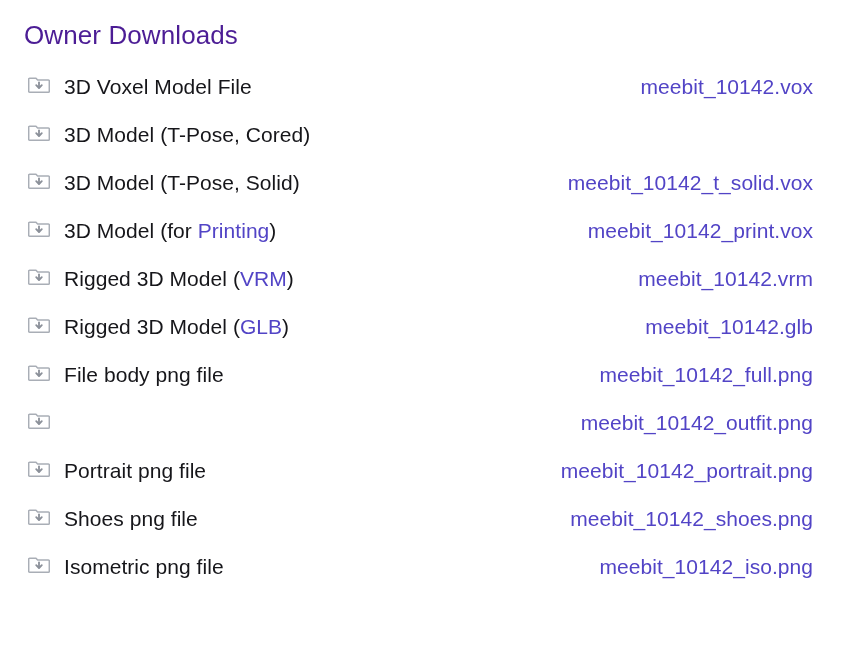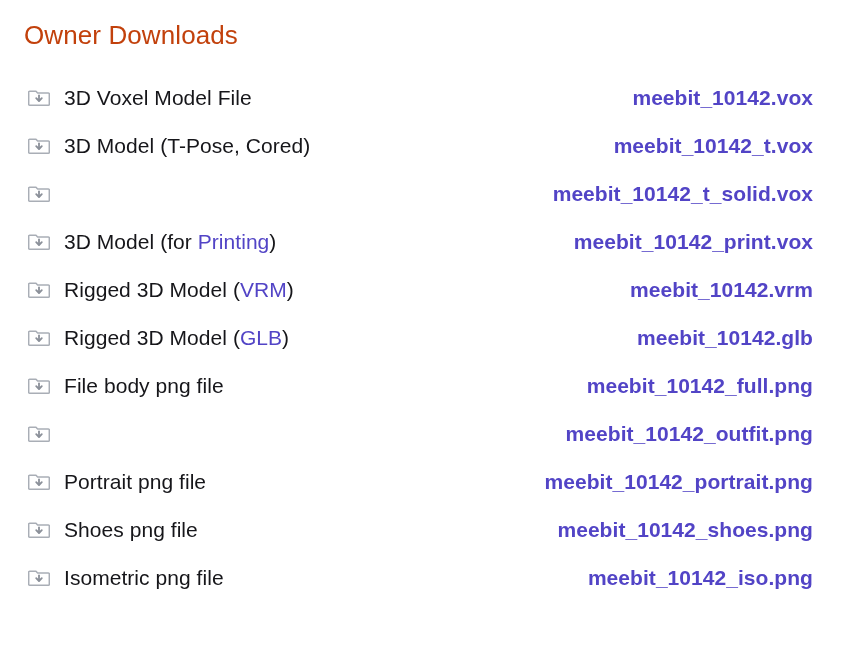--- a/index.html
+++ b/index.html
@@ -21,35 +21,35 @@
     box-sizing: border-box;
     padding: 0;
   }
   #page-title {
     position: absolute;
     left: 24px;
     top: 18px;
     font-size: 26px;
     font-weight: 400;
     line-height: 34px;
-    color: #c2410c;
+    color: #4c1d95;
     letter-spacing: 0.1px;
     white-space: nowrap;
   }
   #downloads-list {
     position: absolute;
     left: 0;
     top: 74px;
     width: 841px;
   }
   .download-row {
     position: relative;
     height: 48px;
     display: flex;
-    align-items: center;
+    align-items: flex-start;
     padding: 0 28px 0 28px;
     box-sizing: border-box;
   }
   .row-icon {
     flex: 0 0 auto;
     width: 22px;
     height: 22px;
     margin-right: 14px;
     display: block;
     line-height: 0;
@@ -72,21 +72,20 @@
   }
   .row-file {
     flex: 0 0 auto;
     font-size: 21px;
     line-height: 26px;
     color: #5244c6;
     white-space: nowrap;
     text-align: right;
     letter-spacing: 0.05px;
     cursor: pointer;
-    font-weight: bold;
   }
 </style>
 </head>
 <body>
 
 <div id="panel">
 
   <div id="page-title">Owner Downloads</div>
 
   <div id="downloads-list">
@@ -105,30 +104,30 @@
       <div class="download-row">
     <span class="row-icon">
       <svg width="22" height="22" viewBox="0 0 22 22" xmlns="http://www.w3.org/2000/svg">
         <path d="M1.6 4.2 H8.0 L9.6 6.0 H20.4 a0.9 0.9 0 0 1 0.9 0.9 V17.4 a0.9 0.9 0 0 1 -0.9 0.9 H1.6 a0.9 0.9 0 0 1 -0.9 -0.9 V5.1 a0.9 0.9 0 0 1 0.9 -0.9 Z" fill="none" stroke="#a9aeb6" stroke-width="1.5" stroke-linejoin="round"></path>
         <path d="M11 8.3 V13.4" fill="none" stroke="#8b9099" stroke-width="1.8" stroke-linecap="round"></path>
         <path d="M8.2 11.1 L11 14.0 L13.8 11.1" fill="none" stroke="#8b9099" stroke-width="1.8" stroke-linecap="round" stroke-linejoin="round"></path>
       </svg>
     </span>
     <span class="row-label">3D Model (T-Pose, Cored)</span>
     <span class="row-spacer"></span>
-    <span class="row-file">meebit_10142_t.vox</span>
-  </div>
-      <div class="download-row">
-    <span class="row-icon">
-      <svg width="22" height="22" viewBox="0 0 22 22" xmlns="http://www.w3.org/2000/svg">
-        <path d="M1.6 4.2 H8.0 L9.6 6.0 H20.4 a0.9 0.9 0 0 1 0.9 0.9 V17.4 a0.9 0.9 0 0 1 -0.9 0.9 H1.6 a0.9 0.9 0 0 1 -0.9 -0.9 V5.1 a0.9 0.9 0 0 1 0.9 -0.9 Z" fill="none" stroke="#a9aeb6" stroke-width="1.5" stroke-linejoin="round"></path>
-        <path d="M11 8.3 V13.4" fill="none" stroke="#8b9099" stroke-width="1.8" stroke-linecap="round"></path>
-        <path d="M8.2 11.1 L11 14.0 L13.8 11.1" fill="none" stroke="#8b9099" stroke-width="1.8" stroke-linecap="round" stroke-linejoin="round"></path>
-      </svg>
-    </span>
+  </div>
+      <div class="download-row">
+    <span class="row-icon">
+      <svg width="22" height="22" viewBox="0 0 22 22" xmlns="http://www.w3.org/2000/svg">
+        <path d="M1.6 4.2 H8.0 L9.6 6.0 H20.4 a0.9 0.9 0 0 1 0.9 0.9 V17.4 a0.9 0.9 0 0 1 -0.9 0.9 H1.6 a0.9 0.9 0 0 1 -0.9 -0.9 V5.1 a0.9 0.9 0 0 1 0.9 -0.9 Z" fill="none" stroke="#a9aeb6" stroke-width="1.5" stroke-linejoin="round"></path>
+        <path d="M11 8.3 V13.4" fill="none" stroke="#8b9099" stroke-width="1.8" stroke-linecap="round"></path>
+        <path d="M8.2 11.1 L11 14.0 L13.8 11.1" fill="none" stroke="#8b9099" stroke-width="1.8" stroke-linecap="round" stroke-linejoin="round"></path>
+      </svg>
+    </span>
+    <span class="row-label">3D Model (T-Pose, Solid)</span>
     <span class="row-spacer"></span>
     <span class="row-file">meebit_10142_t_solid.vox</span>
   </div>
       <div class="download-row">
     <span class="row-icon">
       <svg width="22" height="22" viewBox="0 0 22 22" xmlns="http://www.w3.org/2000/svg">
         <path d="M1.6 4.2 H8.0 L9.6 6.0 H20.4 a0.9 0.9 0 0 1 0.9 0.9 V17.4 a0.9 0.9 0 0 1 -0.9 0.9 H1.6 a0.9 0.9 0 0 1 -0.9 -0.9 V5.1 a0.9 0.9 0 0 1 0.9 -0.9 Z" fill="none" stroke="#a9aeb6" stroke-width="1.5" stroke-linejoin="round"></path>
         <path d="M11 8.3 V13.4" fill="none" stroke="#8b9099" stroke-width="1.8" stroke-linecap="round"></path>
         <path d="M8.2 11.1 L11 14.0 L13.8 11.1" fill="none" stroke="#8b9099" stroke-width="1.8" stroke-linecap="round" stroke-linejoin="round"></path>
       </svg>

